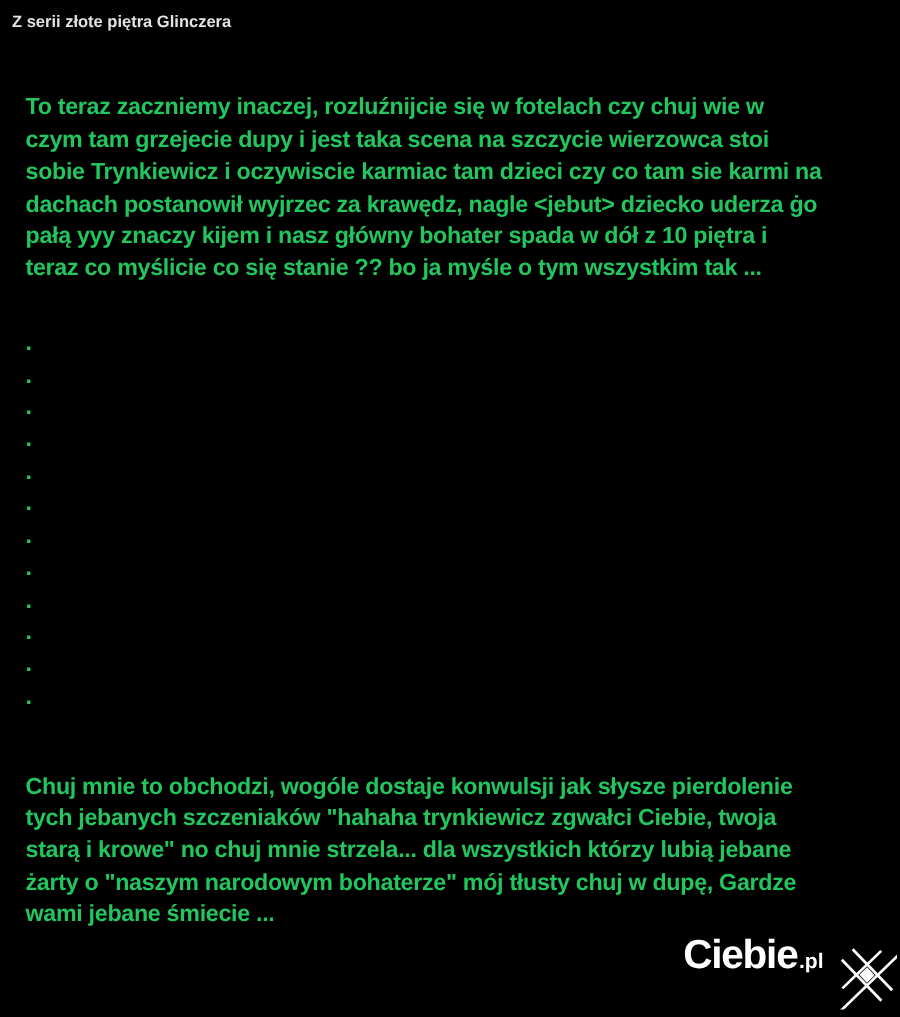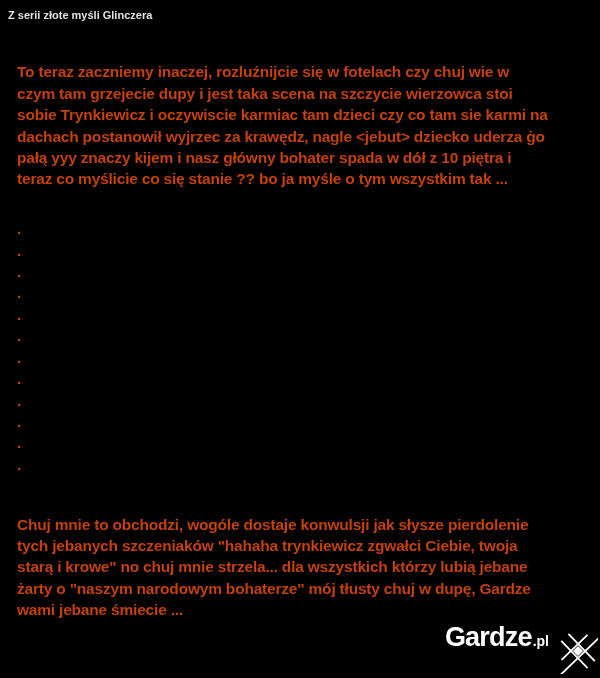--- a/index.html
+++ b/index.html
@@ -21,21 +21,21 @@
     color: #e3e3e3;
     font-size: 11px;
     font-weight: bold;
     letter-spacing: 0;
   }
   .content {
     position: absolute;
     top: 40px;
     left: 17px;
     width: 578px;
-    color: #c2410c;
+    color: #22c55e;
     font-weight: bold;
     font-size: 15.5px;
     line-height: 21.4px;
     letter-spacing: -0.2px;
     white-space: pre-line;
   }
   .dots-block {
     margin-top: 7px;
   }
   .para2 {
@@ -62,21 +62,21 @@
   .hash-wrap {
     align-self: center;
     margin-left: 9px;
     position: relative;
     top: 6px;
   }
 </style>
 </head>
 <body>
 
-<div class="watermark">Z serii złote myśli Glinczera</div>
+<div class="watermark">Z serii złote piętra Glinczera</div>
 
 <div class="content">
   <div class="para1">To teraz zaczniemy inaczej, rozluźnijcie się w fotelach czy chuj wie w
 czym tam grzejecie dupy i jest taka scena na szczycie wierzowca stoi
 sobie Trynkiewicz i oczywiscie karmiac tam dzieci czy co tam sie karmi na
 dachach postanowił wyjrzec za krawędz, nagle &lt;jebut&gt; dziecko uderza ġo
 pałą yyy znaczy kijem i nasz główny bohater spada w dół z 10 piętra i
 teraz co myślicie co się stanie ?? bo ja myśle o tym wszystkim tak ...</div>
   <div class="dots-block">.
 .
@@ -91,21 +91,21 @@
 .
 .</div>
   <div class="para2">Chuj mnie to obchodzi, wogóle dostaje konwulsji jak słysze pierdolenie
 tych jebanych szczeniaków "hahaha trynkiewicz zgwałci Ciebie, twoja
 starą i krowe" no chuj mnie strzela... dla wszystkich którzy lubią jebane
 żarty o "naszym narodowym bohaterze" mój tłusty chuj w dupę, Gardze
 wami jebane śmiecie ...</div>
 </div>
 
 <div class="logo">
-  <span class="brand">Gardze</span>
+  <span class="brand">Ciebie</span>
   <span class="brand-suffix">.pl</span>
   <span class="hash-wrap">
     <svg width="40" height="46" viewBox="0 0 40 46" aria-hidden="true">
       <g transform="rotate(46 20 23)" stroke="#ffffff" stroke-width="1.8" fill="none">
         <line x1="15" y1="5" x2="15" y2="41"></line>
         <line x1="25" y1="-6" x2="25" y2="52"></line>
         <line x1="1" y1="18" x2="39" y2="18"></line>
         <line x1="1" y1="28" x2="39" y2="28"></line>
         <rect x="16.4" y="19.4" width="7.2" height="7.2" fill="#ffffff" stroke="none"></rect>
       </g>

